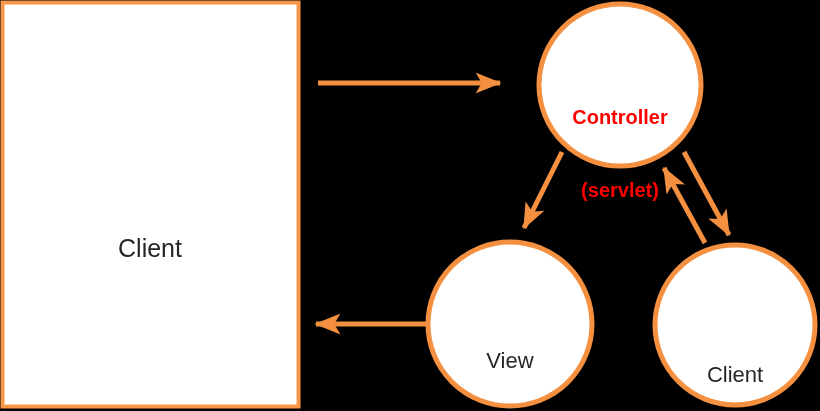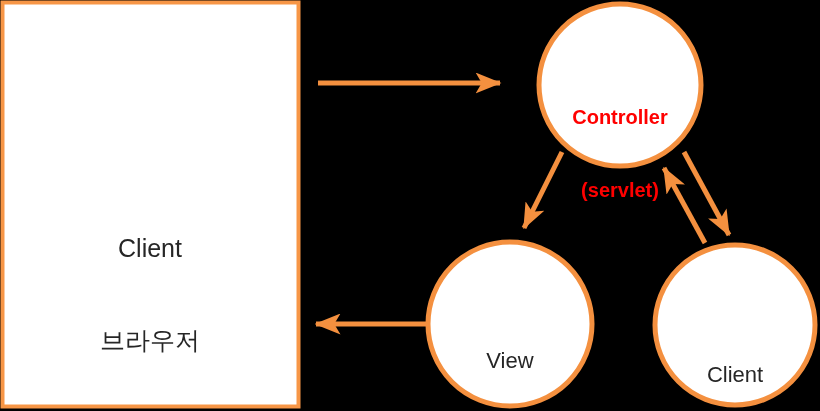--- a/index.html
+++ b/index.html
@@ -93,21 +93,20 @@
 
     <line x1="684" y1="152" x2="729" y2="235" stroke="#F4903F" stroke-width="5" marker-end="url(#arrowhead)"></line>
 
     <line x1="705" y1="243" x2="664" y2="168" stroke="#F4903F" stroke-width="5" marker-end="url(#arrowhead)"></line>
 
     <line x1="428" y1="324" x2="316" y2="324" stroke="#F4903F" stroke-width="5" marker-end="url(#arrowhead)"></line>
   </svg>
 
   <div class="node-label" id="client-label">
     <span class="lbl-line">Client</span>
-    <span class="lbl-line">브라우저</span>
   </div>
 
   <div class="node-label" id="controller-label">
     <span class="lbl-line">Controller</span>
     <span class="lbl-line">(servlet)</span>
   </div>
 
   <div class="node-label" id="view-label">
     <span class="lbl-line">View</span>
     

